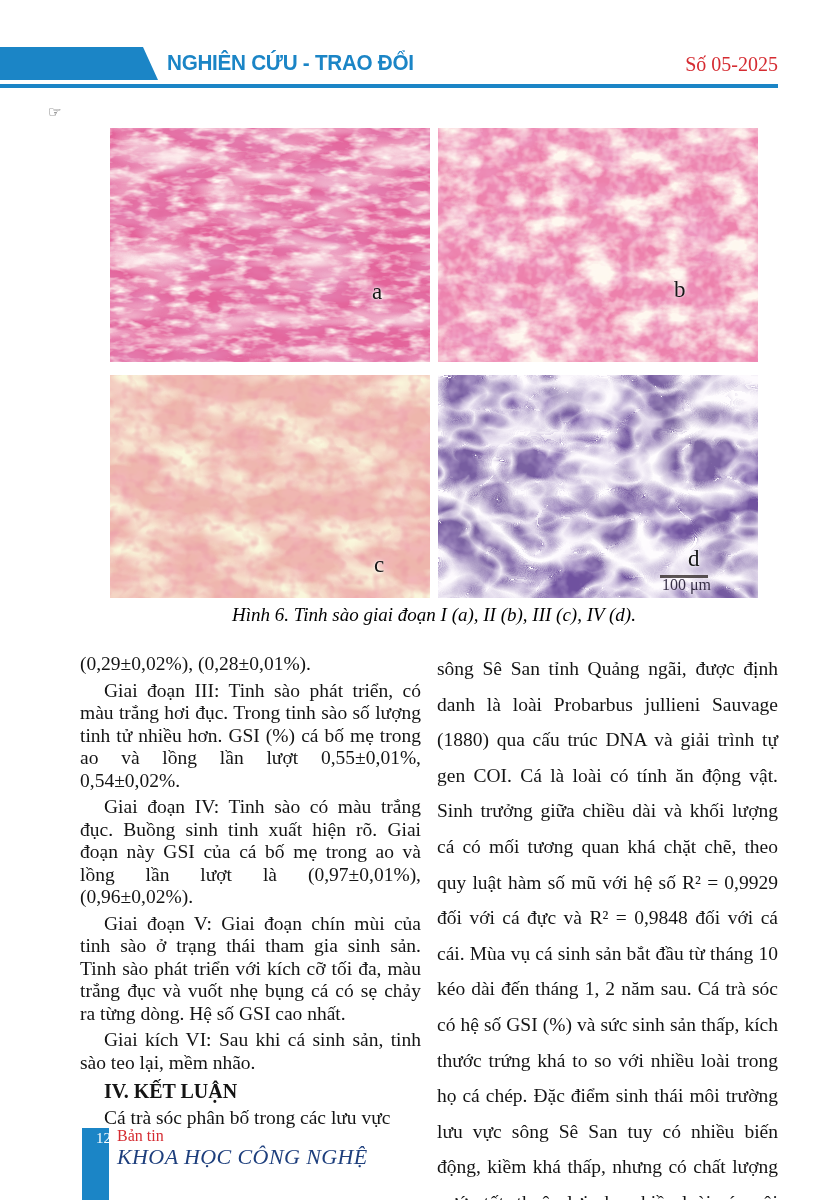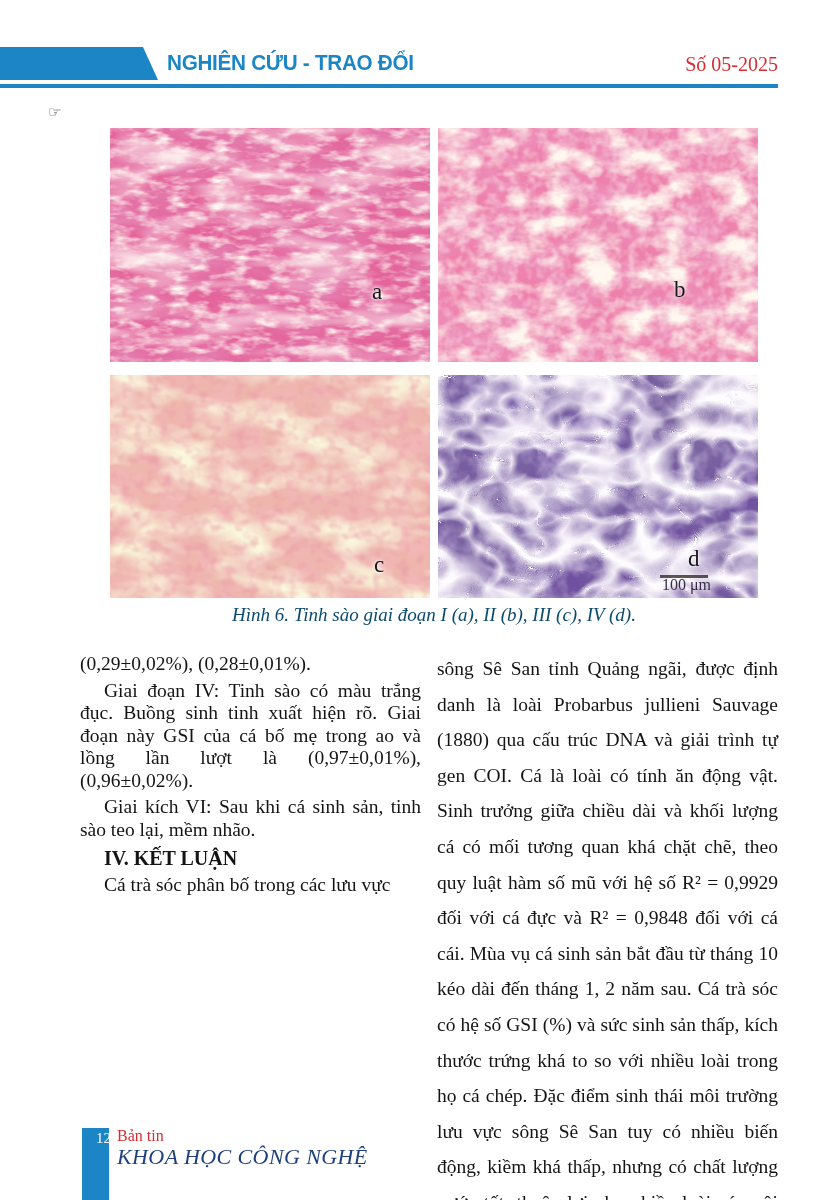--- a/index.html
+++ b/index.html
@@ -61,21 +61,21 @@
     position:absolute;left:222px;top:200px;width:48px;height:3px;
     background:rgba(30,22,20,.72);
   }
   .scale-text{
     position:absolute;left:224px;top:203px;font-size:16px;line-height:13px;
     color:rgba(32,24,48,.9);text-shadow:0 0 3px rgba(235,225,245,.8);
     white-space:nowrap;
   }
   .fig-caption{
     position:absolute;left:110px;top:604px;width:648px;
-    text-align:center;font-style:italic;font-size:19px;color:#0c4a6e;
+    text-align:center;font-style:italic;font-size:19px;color:#000000;
   }
   
   .col{position:absolute;text-align:justify;color:#141414;hyphens:none;}
   .col-left{left:80px;top:653px;width:341px;font-size:19.5px;line-height:22.5px;}
   .col-right{left:437px;top:651px;width:341px;font-size:19.5px;line-height:35.6px;}
   .col p{margin:0;}
   .col-left p + p{margin-top:4px;}
   .ind{text-indent:24px;}
   .heading{
     font-weight:bold;font-size:20px;text-indent:24px;margin:6px 0 4px 0 !important;
@@ -214,21 +214,23 @@
       <div class="scale-text">100 μm</div>
     </div>
 
   </div>
 </div>
 
 <div class="fig-caption">Hình 6. Tinh sào giai đoạn I (a), II (b), III (c), IV (d).</div>
 
 <div class="col col-left">
   <p>(0,29±0,02%), (0,28±0,01%).</p>
+  <p class="ind">Giai đoạn III: Tinh sào phát triển, có màu trắng hơi đục. Trong tinh sào số lượng tinh tử nhiều hơn. GSI (%) cá bố mẹ trong ao và lồng lần lượt 0,55±0,01%, 0,54±0,02%.</p>
   <p class="ind">Giai đoạn IV: Tinh sào có màu trắng đục. Buồng sinh tinh xuất hiện rõ. Giai đoạn này GSI của cá bố mẹ trong ao và lồng lần lượt là (0,97±0,01%), (0,96±0,02%).</p>
+  <p class="ind">Giai đoạn V: Giai đoạn chín mùi của tinh sào ở trạng thái tham gia sinh sản. Tinh sào phát triển với kích cỡ tối đa, màu trắng đục và vuốt nhẹ bụng cá có sẹ chảy ra từng dòng. Hệ số GSI cao nhất.</p>
   <p class="ind">Giai kích VI: Sau khi cá sinh sản, tinh sào teo lại, mềm nhão.</p>
   <p class="heading">IV. KẾT LUẬN</p>
   <p class="ind">Cá trà sóc phân bố trong các lưu vực</p>
 </div>
 
 <div class="col col-right">
   <p>sông Sê San tỉnh Quảng ngãi, được định danh là loài Probarbus jullieni Sauvage (1880) qua cấu trúc DNA và giải trình tự gen COI. Cá là loài có tính ăn động vật. Sinh trưởng giữa chiều dài và khối lượng cá có mối tương quan khá chặt chẽ, theo quy luật hàm số mũ với hệ số R² = 0,9929 đối với cá đực và R² = 0,9848 đối với cá cái. Mùa vụ cá sinh sản bắt đầu từ tháng 10 kéo dài đến tháng 1, 2 năm sau. Cá trà sóc có hệ số GSI (%) và sức sinh sản thấp, kích thước trứng khá to so với nhiều loài trong họ cá chép. Đặc điểm sinh thái môi trường lưu vực sông Sê San tuy có nhiều biến động, kiềm khá thấp, nhưng có chất lượng nước tốt, thuận lợi cho nhiều loài cá nuôi phát triển ■</p>
 </div>
 
 <div class="ftr-bar"></div>

